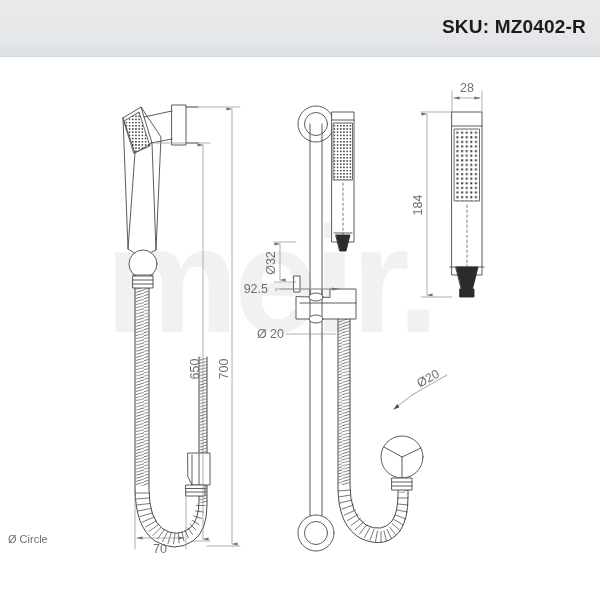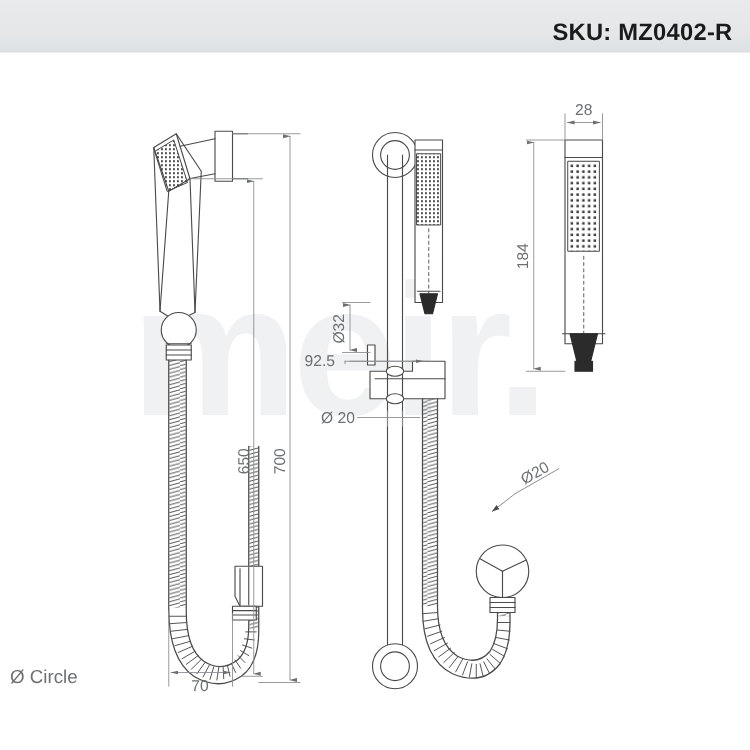--- a/index.html
+++ b/index.html
@@ -14,21 +14,21 @@
     background: #ffffff;
     font-family: "Liberation Sans", sans-serif;
     overflow: hidden;
   }
 
   
   #header {
     position: absolute;
     left: 0; top: 0;
     width: 600px;
-    height: 42px;
+    height: 57px;
     background: linear-gradient(to bottom, #e9eaec 0%, #e4e6e8 70%, #dde1e4 100%);
     border-bottom: 1px solid #d3d7da;
     box-sizing: border-box;
     text-align: right;
   }
   #sku {
     position: absolute;
     right: 14px;
     top: 16px;
     font-size: 19px;
@@ -62,21 +62,21 @@
     width: 600px;
     height: 543px;
     z-index: 2;
   }
 
   
   #legend {
     position: absolute;
     left: 8px;
     top: 533px;
-    font-size: 15px;
+    font-size: 11px;
     color: #6d7073;
     z-index: 3;
     white-space: nowrap;
   }
 </style>
 </head>
 <body>
 
 <div id="page">
 

